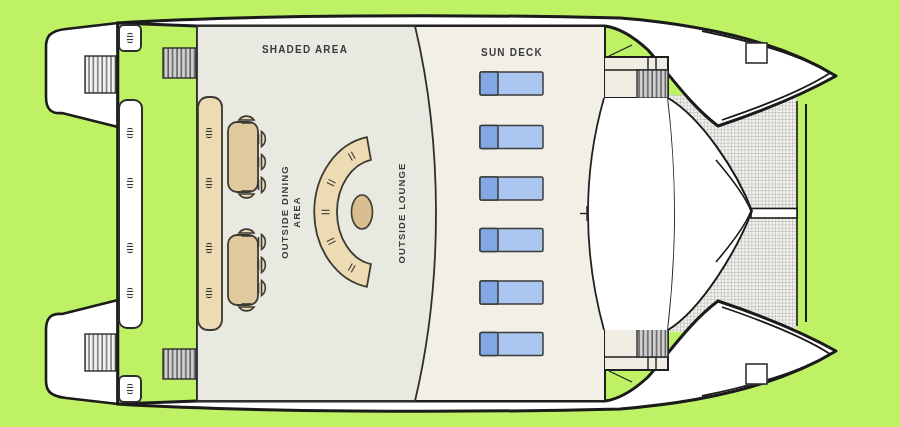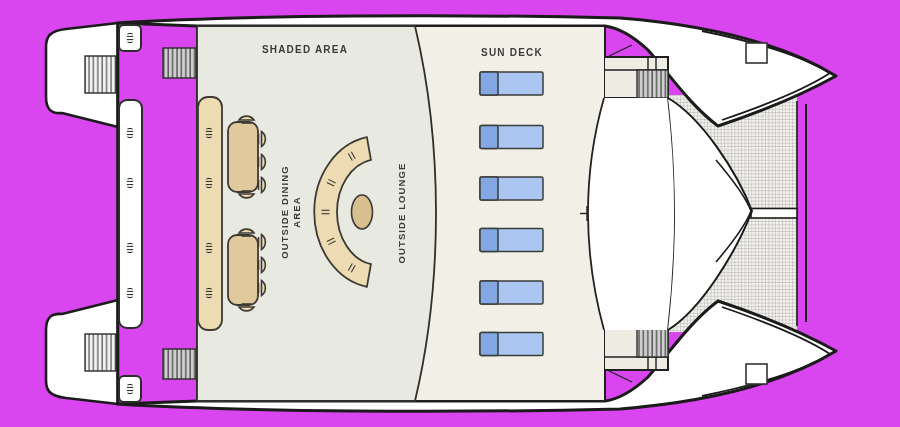--- a/index.html
+++ b/index.html
@@ -1,17 +1,17 @@
 <!DOCTYPE html>
 <html><head>
 <meta charset="utf-8">
 <style>
   html,body{margin:0;padding:0;background:#ffffff;}
   body{width:900px;height:427px;font-family:"Liberation Sans",sans-serif;}
-  .stage{position:relative;width:900px;height:427px;background:#d946ef;overflow:hidden;}
+  .stage{position:relative;width:900px;height:427px;background:#bef264;overflow:hidden;}
   svg{display:block;}
   .lbl{font-family:"Liberation Sans",sans-serif;font-size:10px;letter-spacing:1.2px;fill:#3b3b39;font-weight:bold;}
   .lbl-sm{font-family:"Liberation Sans",sans-serif;font-size:9.5px;letter-spacing:1.1px;fill:#3b3b39;font-weight:bold;}
 </style>
 </head>
 <body>
 
 <div class="stage">
 <svg width="900" height="427" viewBox="0 0 900 427">
   <defs>

